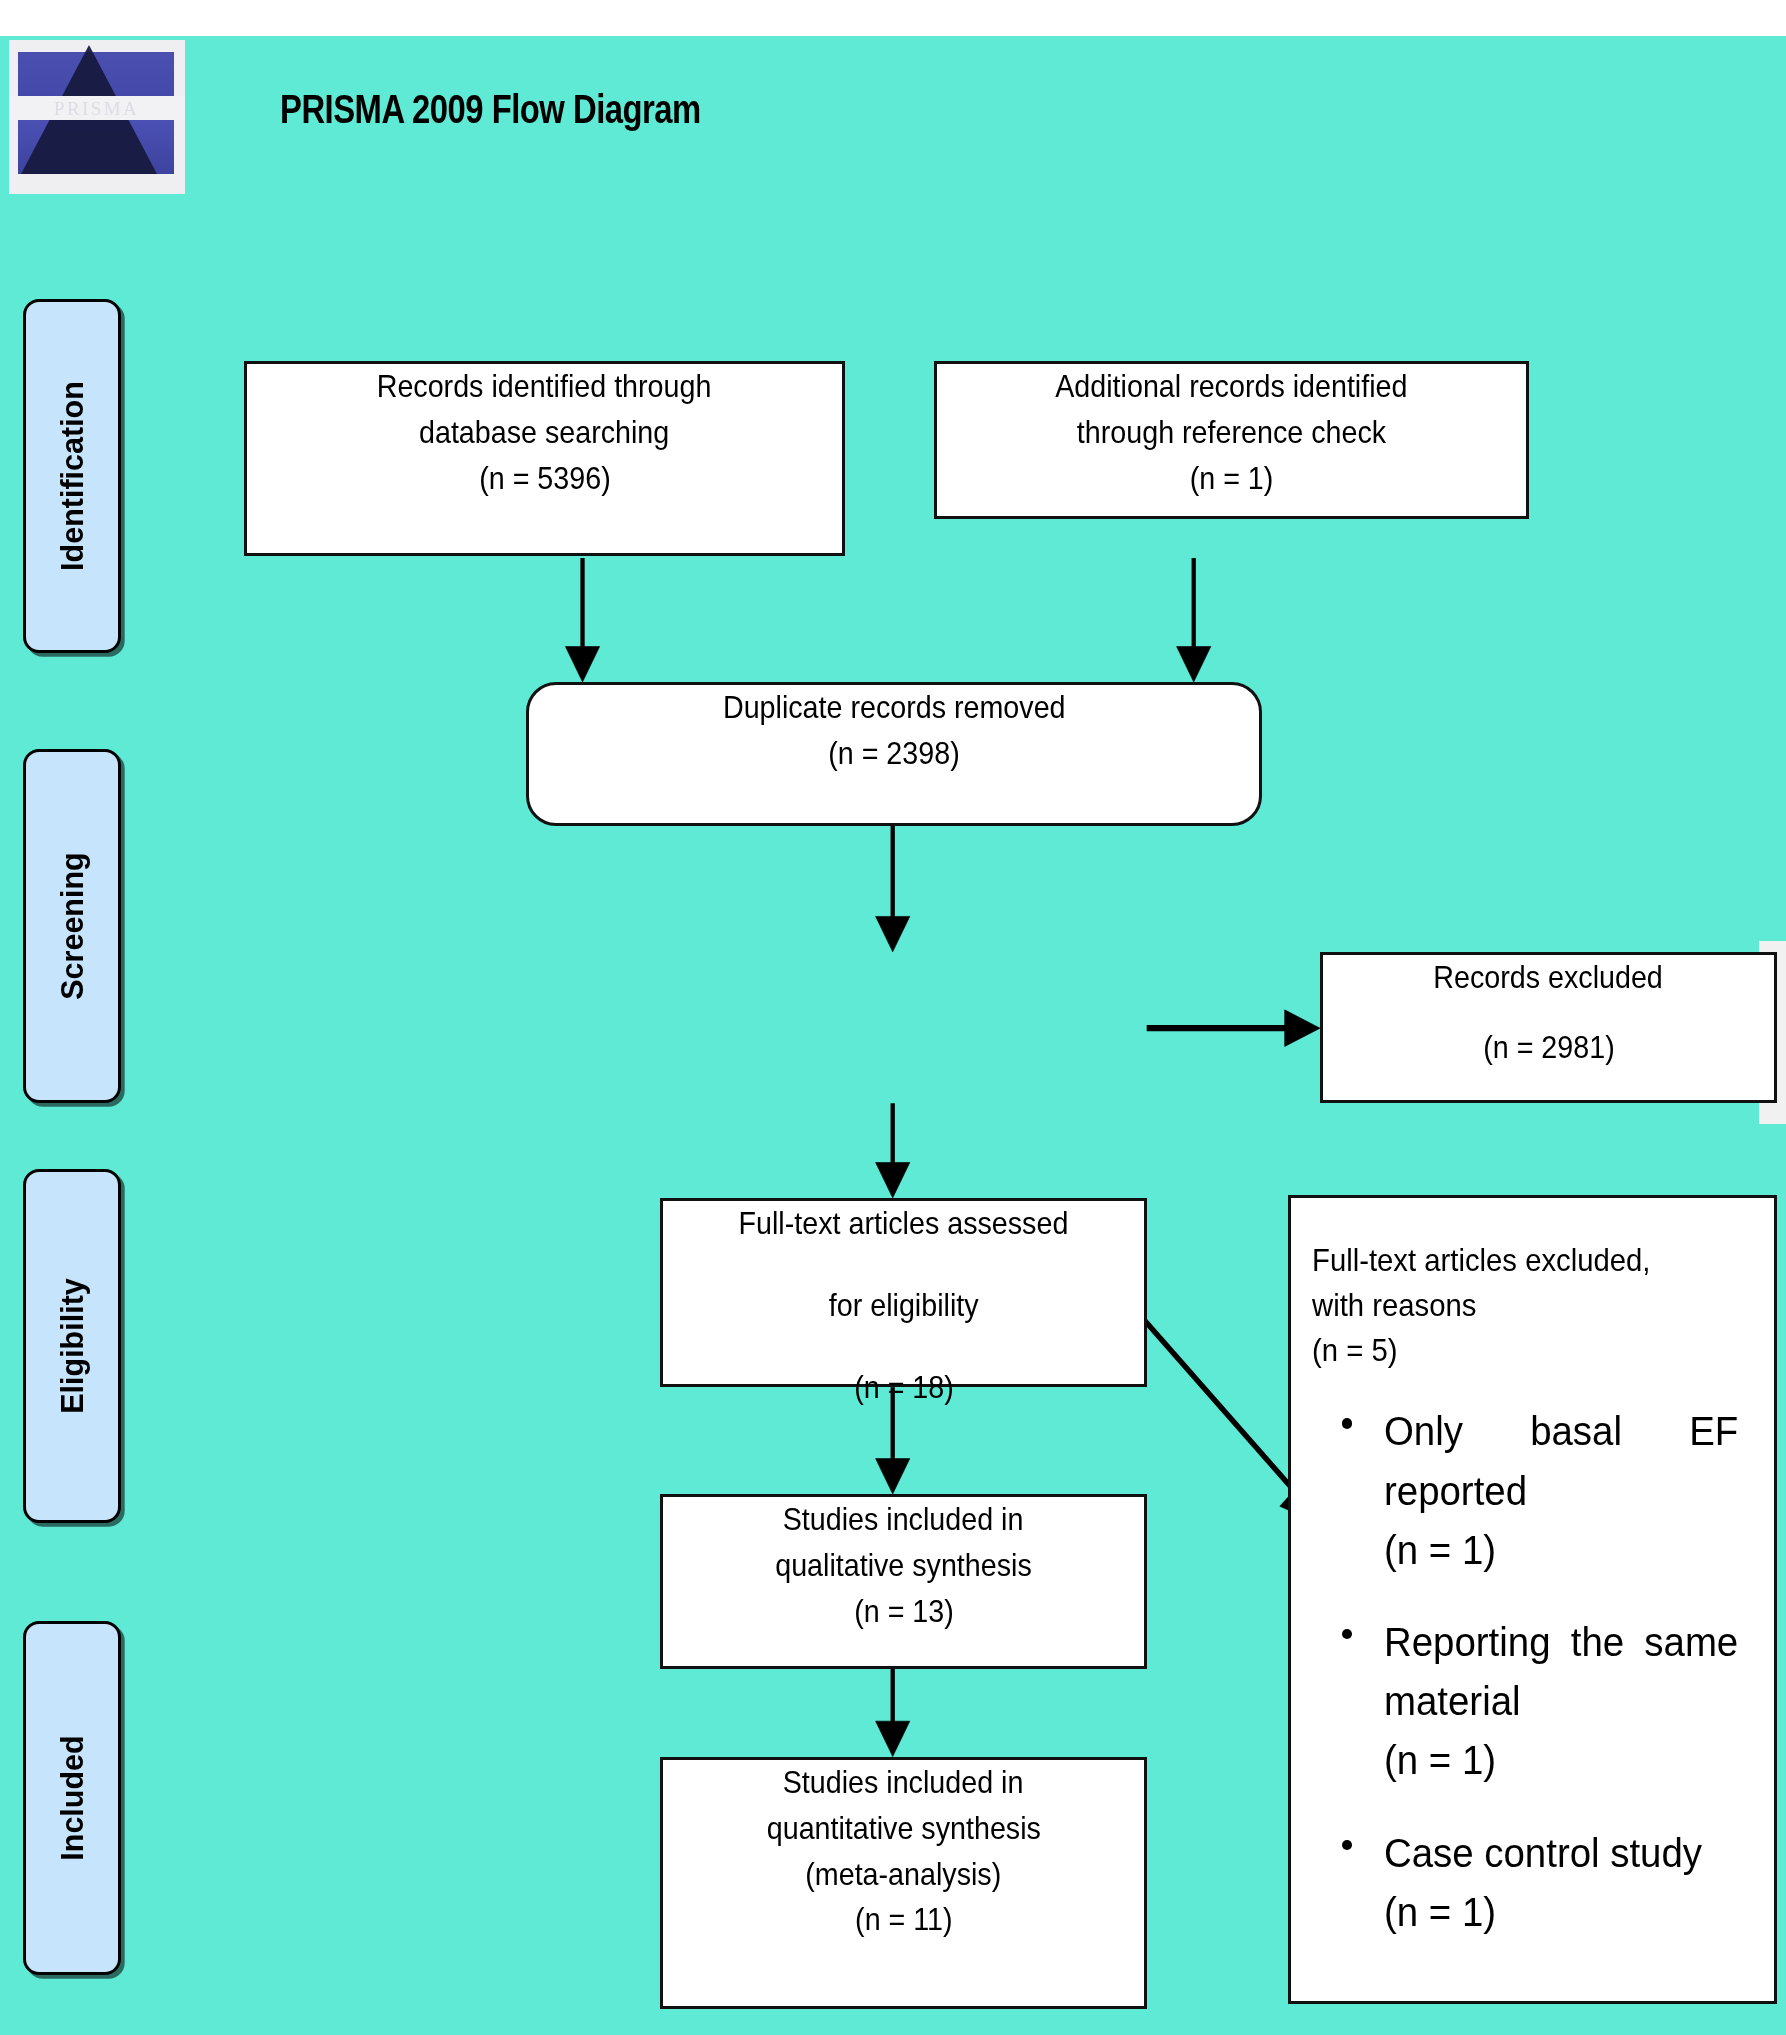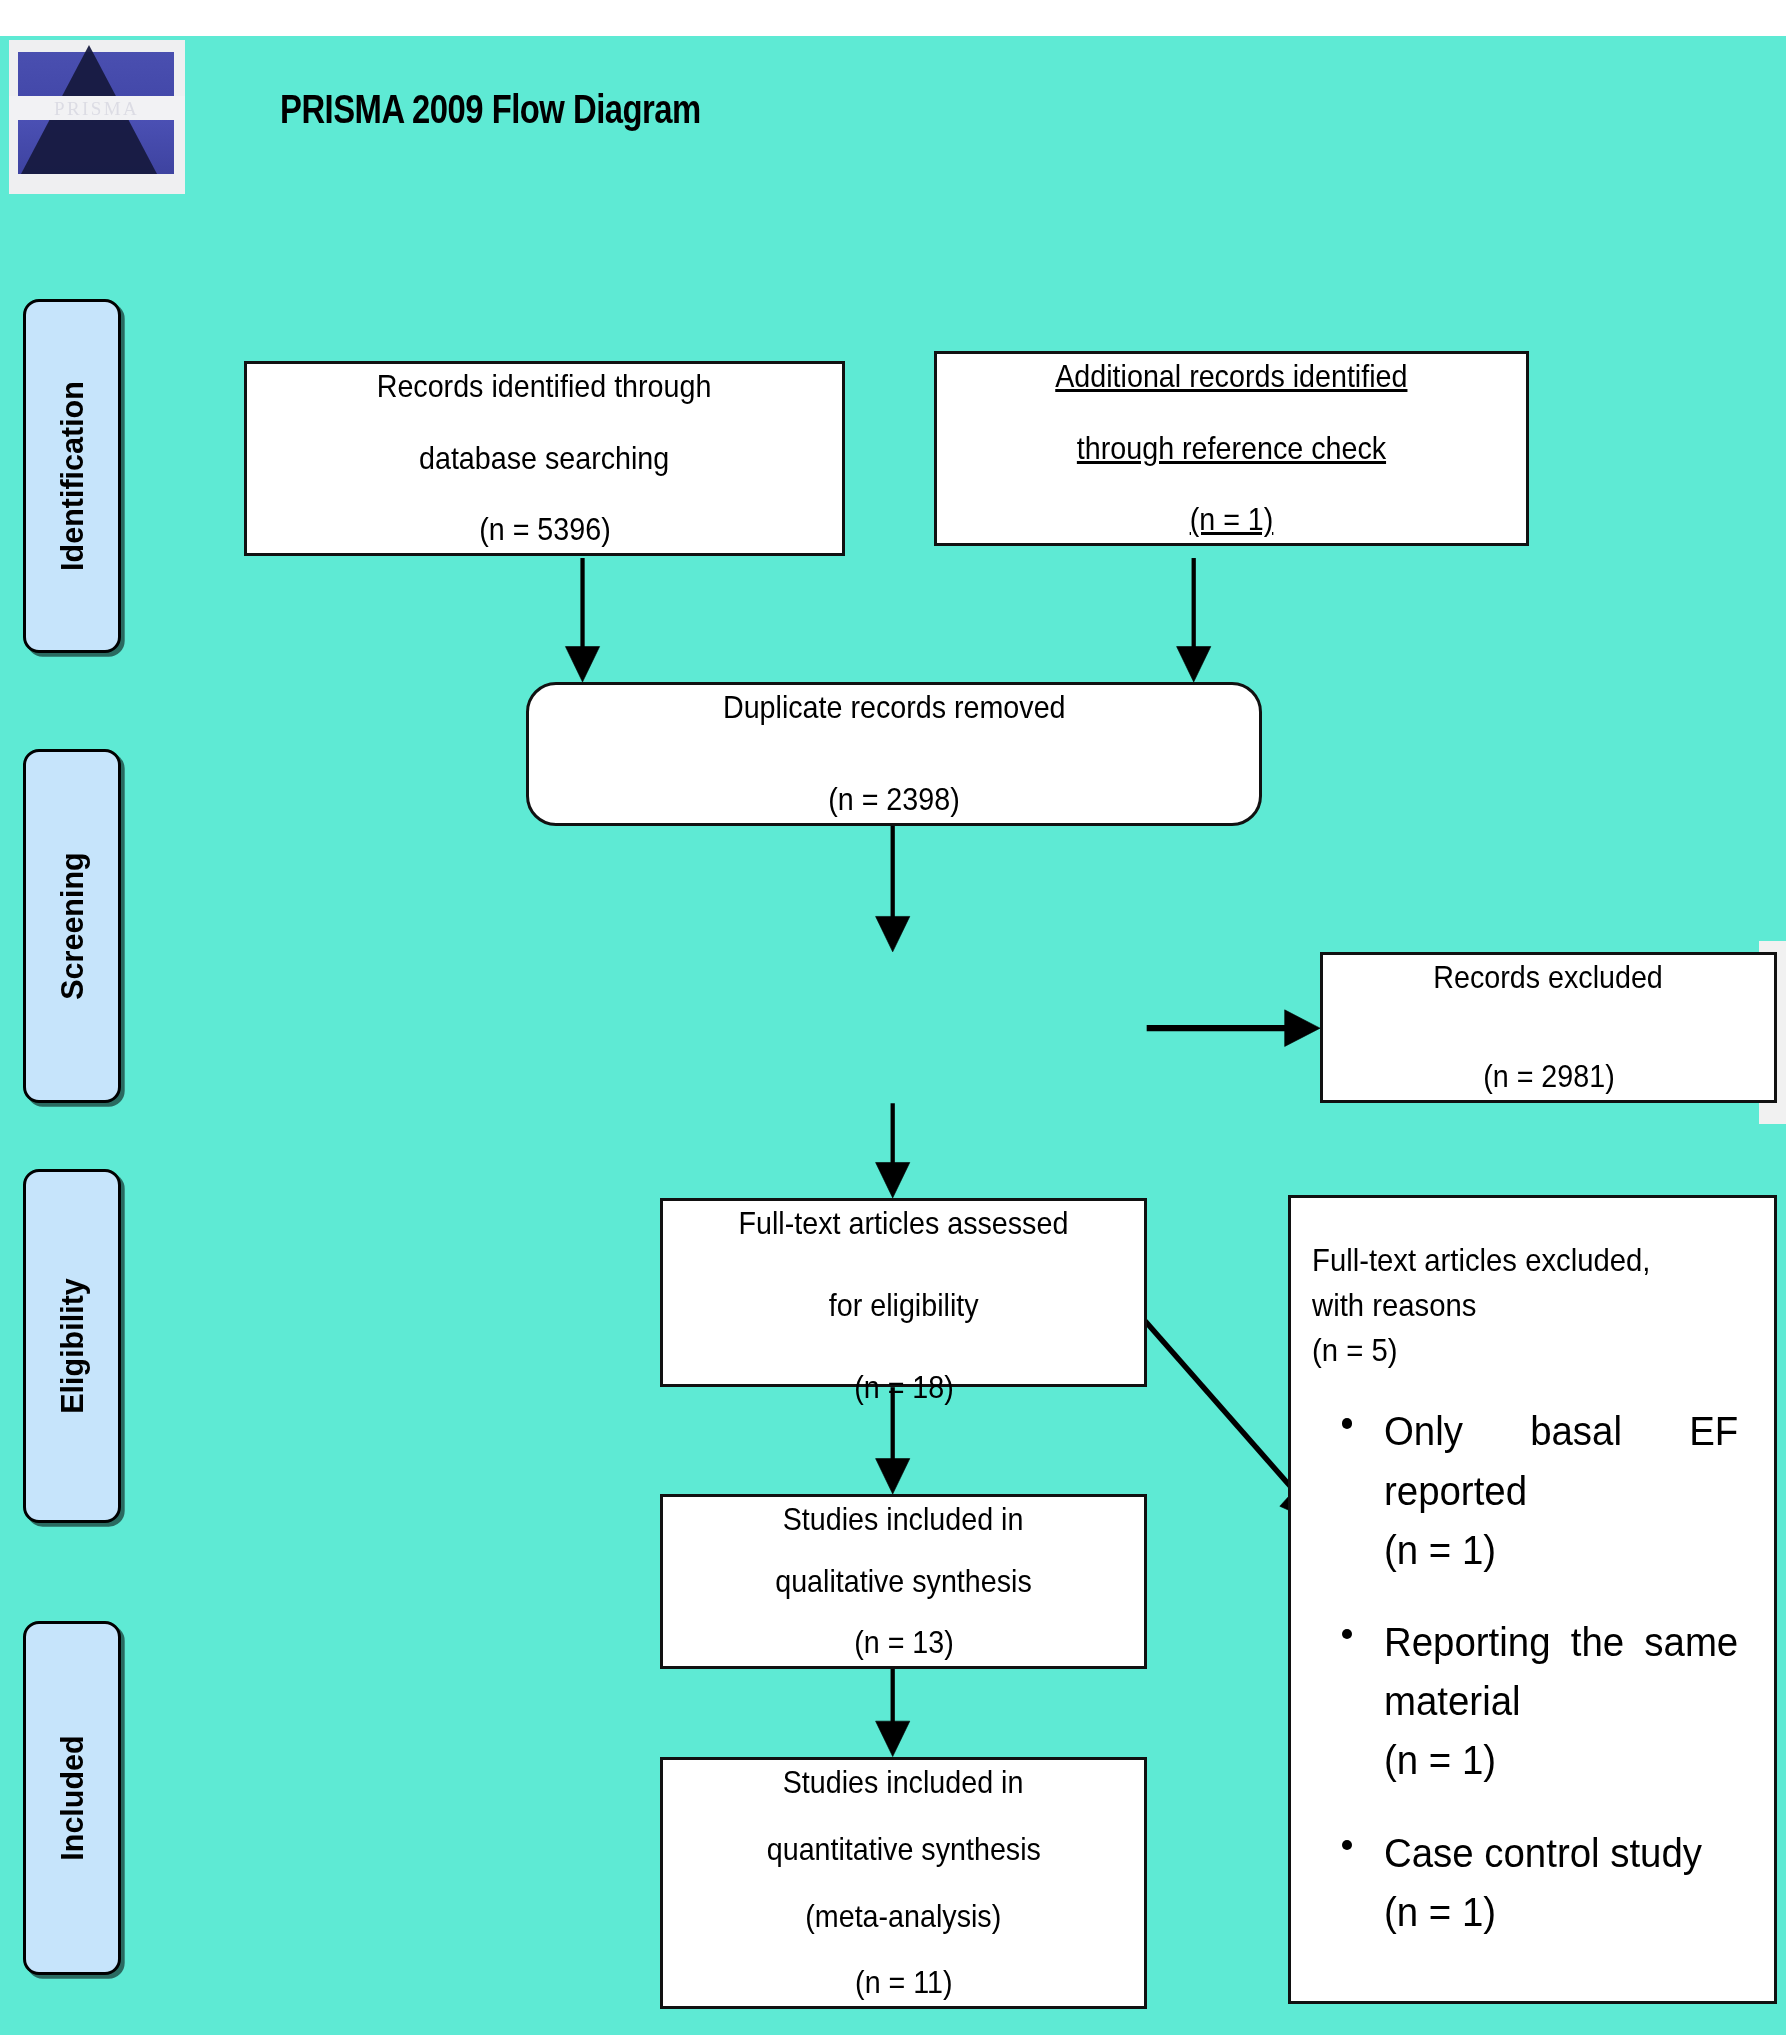--- a/index.html
+++ b/index.html
@@ -107,21 +107,21 @@
 
   
   .flow-box {
     position: absolute;
     background: #ffffff;
     border: 3.1px solid #111111;
     box-sizing: border-box;
     display: flex;
     flex-direction: column;
     align-items: center;
-    justify-content: space-between;
+    justify-content: flex-start;
   }
   .flow-box .line {
     font-size: 30.5px;
     line-height: 1.50;
     text-align: center;
     white-space: nowrap;
     transform: scaleX(0.94);
   }
 
   
@@ -220,21 +220,21 @@
   <div class="stage-pill" style="left:23px; top:1585px; width:98px; height:354px;">
     <span class="stage-label">Included</span>
   </div>
 
   <div class="flow-box" style="left:244px; top:325px; width:601px; height:195px;">
     <div class="line">Records identified through</div>
     <div class="line">database searching</div>
     <div class="line">(n = 5396)</div>
   </div>
 
-  <div class="flow-box" style="left:934px; top:315px; width:595px; height:195px;text-decoration:underline;">
+  <div class="flow-box" style="left:934px; top:325px; width:595px; height:158px;">
     <div class="line">Additional records identified</div>
     <div class="line">through reference check</div>
     <div class="line">(n = 1)</div>
   </div>
 
   <svg class="connector" style="left:0; top:0; width:1786px; height:2035px;" viewBox="0 0 2925 3333" width="1786" height="2035">
 
     <line x1="954" y1="855" x2="954" y2="1020" stroke-width="7"></line>
     <polygon points="954,1058 926,1000 982,1000"></polygon>
 

